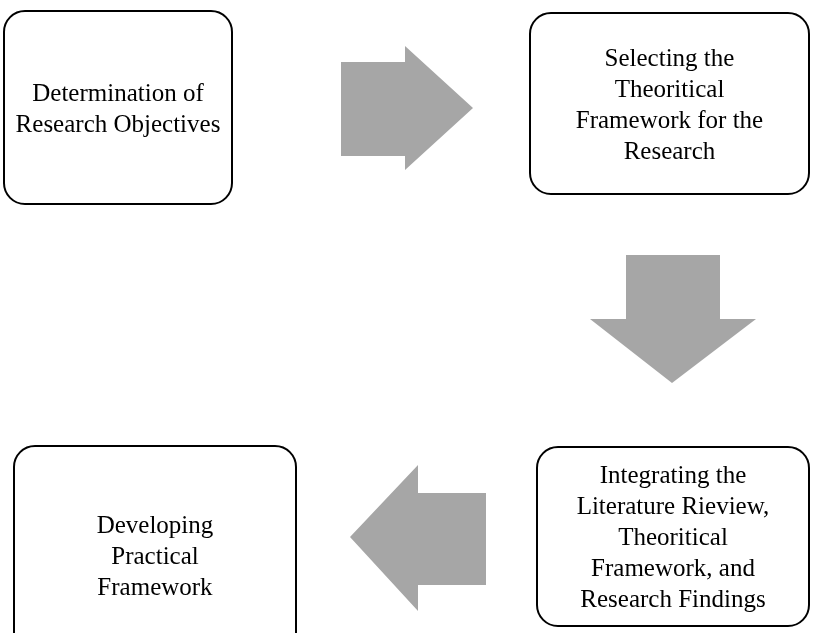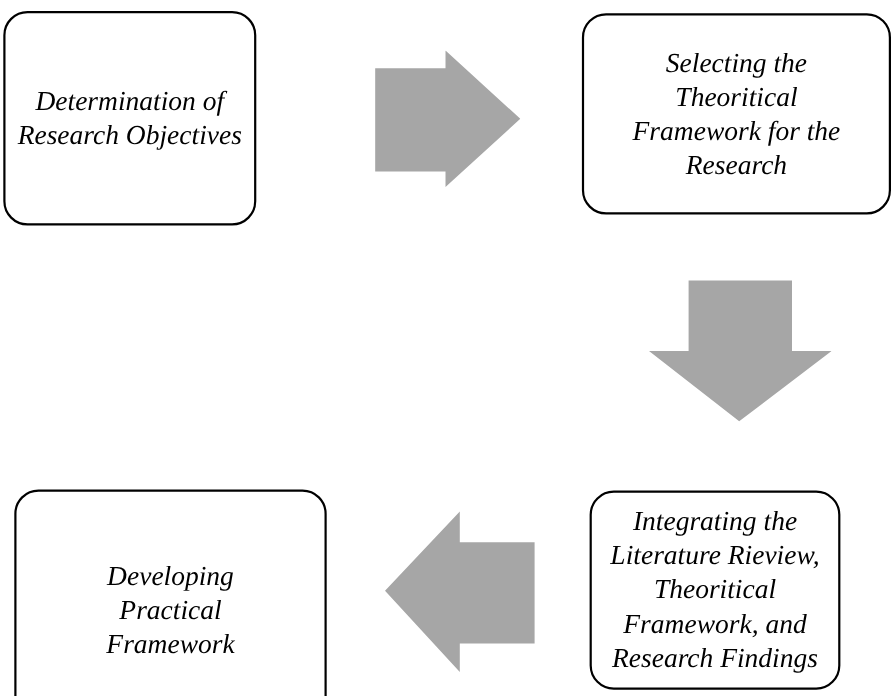--- a/index.html
+++ b/index.html
@@ -21,34 +21,33 @@
   .node {
     position: absolute;
     box-sizing: border-box;
     background: #ffffff;
     border: 2px solid #000000;
     border-radius: 22px;
     display: flex;
     align-items: center;
     justify-content: center;
     text-align: center;
-    font-style: italic;
   }
   .node-label {
     font-family: "Liberation Serif", "DejaVu Serif", serif;
     font-size: 25px;
     line-height: 31px;
     color: #000000;
     white-space: pre-line;
     padding: 0 10px;
   }
   
   #node-objectives   { left: 3px;   top: 10px;  width: 230px; height: 195px; }
   #node-framework    { left: 529px; top: 12px;  width: 281px; height: 183px; }
-  #node-integrating  { left: 536px; top: 446px; width: 228px; height: 181px; }
+  #node-integrating  { left: 536px; top: 446px; width: 274px; height: 181px; }
   #node-practical    { left: 13px;  top: 445px; width: 284px; height: 220px; }
 
   .arrow {
     position: absolute;
     display: block;
   }
   #arrow-right { left: 341px; top: 46px;  width: 132px; height: 128px; }
   #arrow-down  { left: 590px; top: 249px; width: 166px; height: 140px; }
   #arrow-left  { left: 350px; top: 458px; width: 142px; height: 156px; }
 </style>

